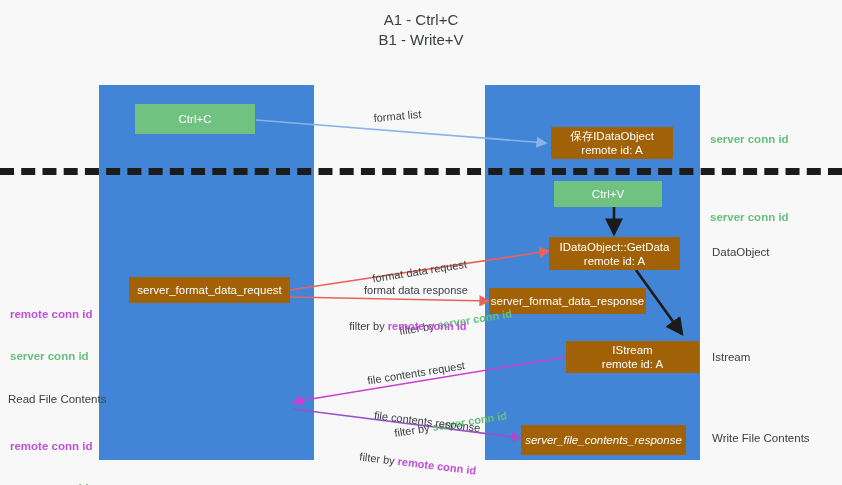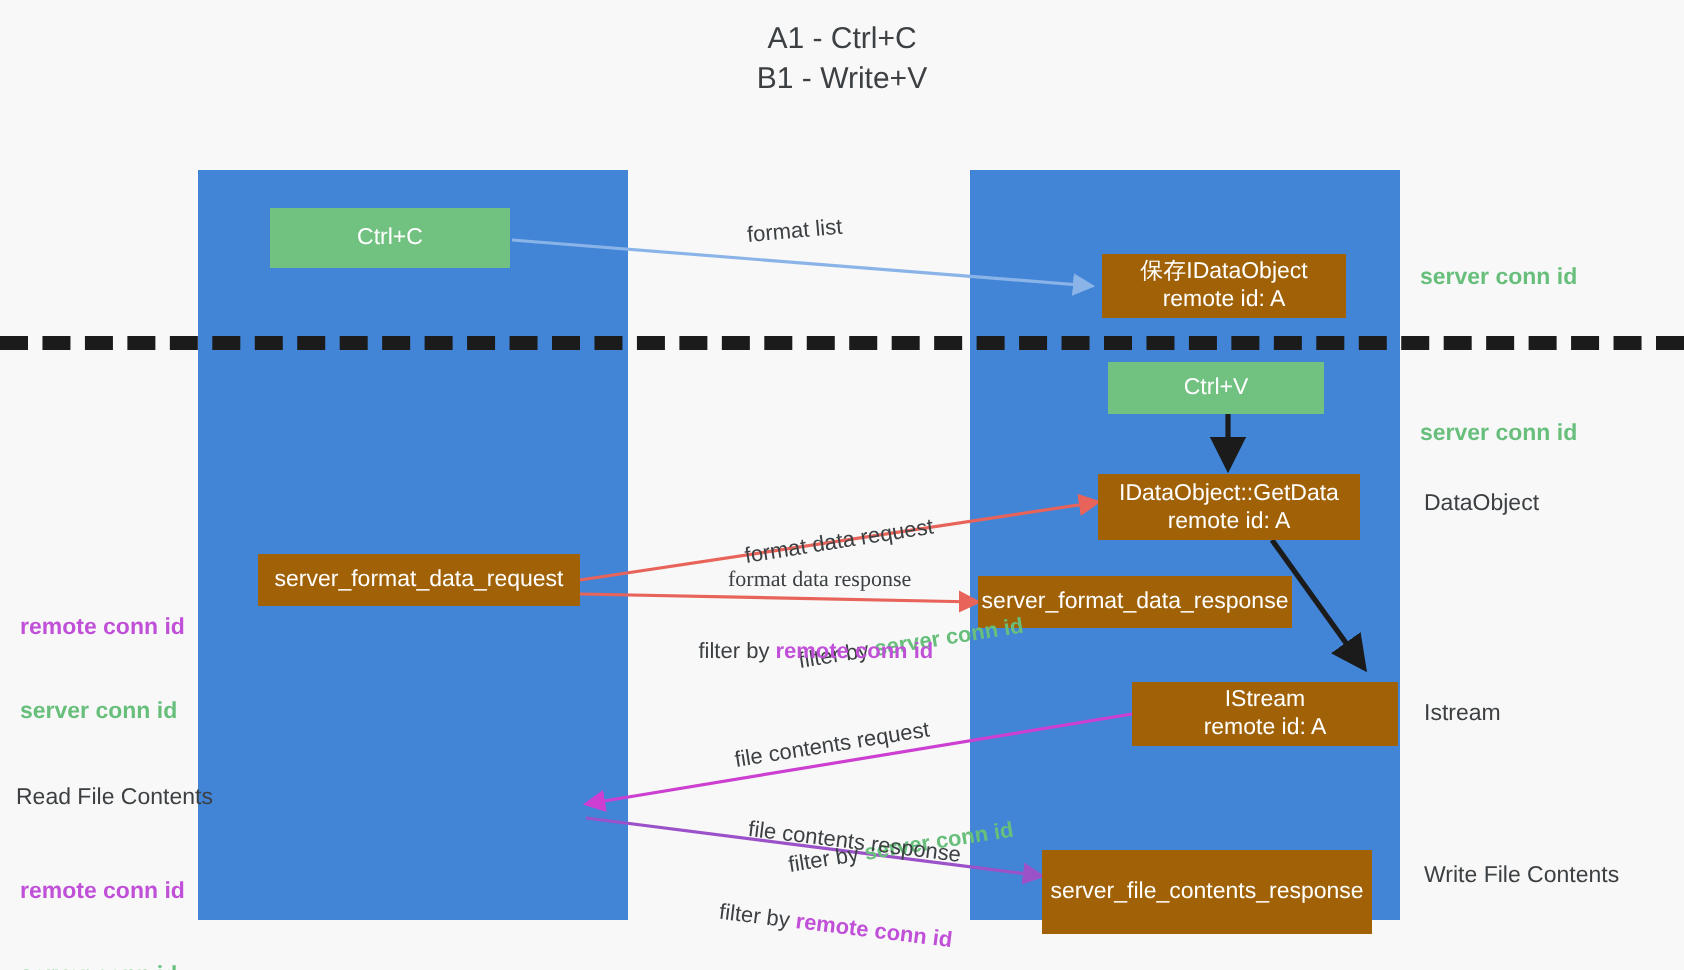--- a/index.html
+++ b/index.html
@@ -186,34 +186,34 @@
   <div class="abs box orange" style="left:489px; top:288px; width:157px; height:26px;">
     <span>server_format_data_response</span>
   </div>
 
   <div class="abs box orange" style="left:566px; top:341px; width:133px; height:32px;">
     <span>IStream</span>
     <span class="l2">remote id: A</span>
   </div>
 
 
-  <div class="abs box orange" style="left:521px; top:425px; width:165px; height:42px;">
+  <div class="abs box orange" style="left:521px; top:425px; width:165px; height:30px;font-style:italic;">
     <span>server_file_contents_response</span>
   </div>
 
   <div class="abs edge-label" style="left:373px; top:111px; transform:rotate(-5deg); transform-origin:left top;">format list</div>
 
   <div class="abs edge-label rot-down" style="left:367px; top:244px; transform:rotate(-9deg);">
     <div>format data request</div>
     <div>
       <span>filter by </span><span class="green-txt">server conn id</span>
     </div>
   </div>
 
-  <div class="abs edge-label" style="left:364px; top:283px;font-family:Liberation Serif, serif;">format data response</div>
+  <div class="abs edge-label" style="left:364px; top:283px;">format data response</div>
   <div class="abs edge-label" style="left:337px; top:305px;">
     <span>filter by </span><span class="purple-txt">remote conn id</span>
   </div>
 
   <div class="abs edge-label rot-down" style="left:362px; top:346px; transform:rotate(-9deg);">
     <div>file contents request</div>
     <div>
       <span>filter by </span><span class="green-txt">server conn id</span>
     </div>
   </div>

